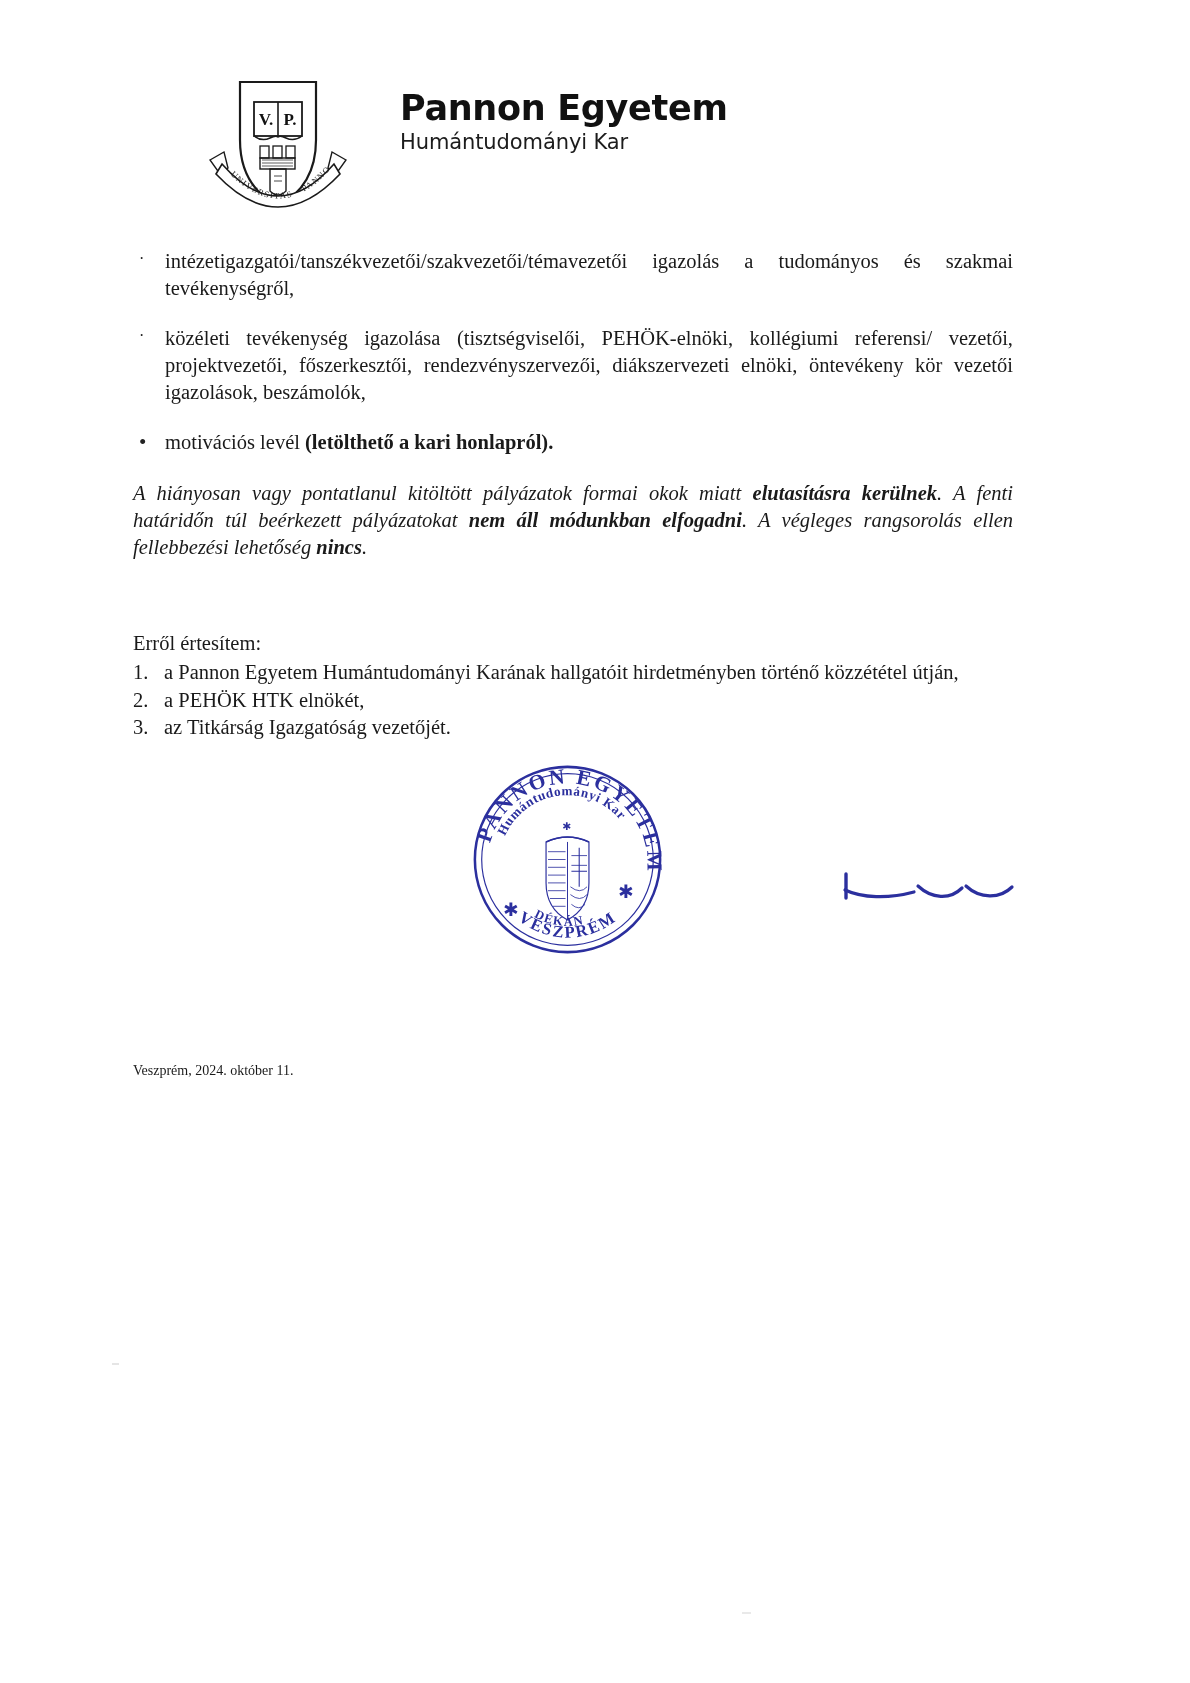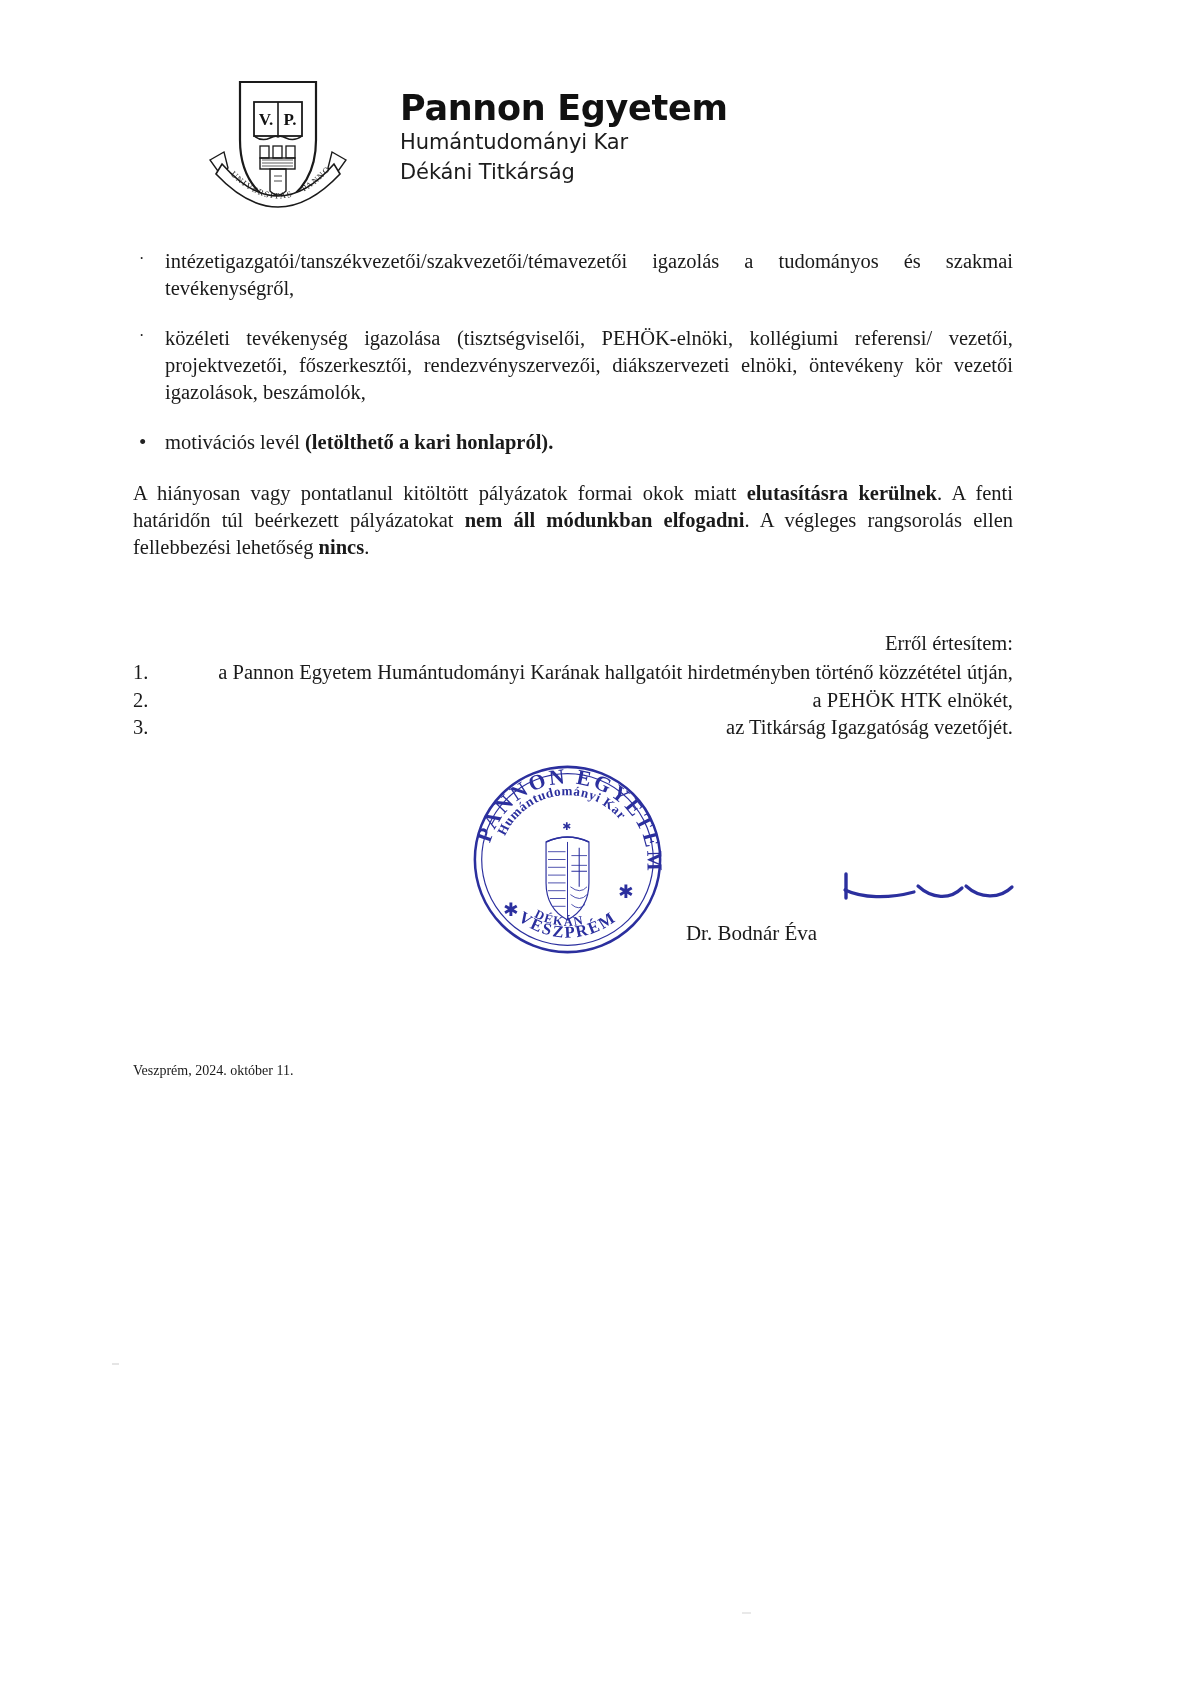--- a/index.html
+++ b/index.html
@@ -86,29 +86,29 @@
   }
   .bullet-item.big-dot .dot {
     font-size: 21px;
     top: -3px;
   }
   .para {
     font-size: 20.5px;
     line-height: 1.32;
     text-align: justify;
     margin: 22px 0 0 0;
+    font-style: italic;
   }
   b, strong { font-weight: 700; }
 
   .notify-block {
     position: absolute;
     left: 133px;
     top: 630px;
     width: 880px;
-    text-align: right;
   }
   .notify-head {
     font-size: 20.5px;
     line-height: 1.34;
     margin-bottom: 2px;
   }
   .numbered {
     list-style: none;
     margin: 0;
     padding: 0;
@@ -196,21 +196,20 @@
       <path d="M24 96 Q80 160 136 96 L142 106 Q80 172 18 106 Z" fill="#ffffff" stroke="#1a1a1a" stroke-width="1.6"></path>
       <path id="bannerpath" d="M27 101 Q80 160 133 101" fill="none"></path>
       <text font-family="'Liberation Serif',serif" font-size="8.5" letter-spacing="1.4" fill="#1a1a1a">
         <textPath href="#bannerpath" startOffset="6%">UNIVERSITAS · PANNONICA ·</textPath>
       </text>
     </svg>
 
     <div class="org-block">
       <div class="org-title">Pannon Egyetem</div>
       <div class="org-sub">Humántudományi Kar</div>
-      <div class="org-sub">Dékáni Titkárság</div>
     </div>
   </div>
 
   <div class="body-area">
 
     <ul class="bullet-list">
       <li class="bullet-item">
         <span class="dot">·</span>
         <span>intézetigazgatói/tanszékvezetői/szakvezetői/témavezetői igazolás a tudományos és szakmai tevékenységről,</span>
       </li>
@@ -287,20 +286,19 @@
   </svg>
 
   <svg class="signature-svg" viewBox="0 0 175 42">
     <path d="M6 6 L6 30" stroke="#2b2f9e" stroke-width="3.4" stroke-linecap="round" fill="none"></path>
     <path d="M5 22 C 22 30, 48 31, 74 24" stroke="#2b2f9e" stroke-width="3.2" stroke-linecap="round" fill="none"></path>
     <path d="M78 18 C 92 31, 110 32, 122 20" stroke="#2b2f9e" stroke-width="3.2" stroke-linecap="round" fill="none"></path>
     <path d="M126 18 C 140 31, 160 31, 172 19" stroke="#2b2f9e" stroke-width="3.2" stroke-linecap="round" fill="none"></path>
   </svg>
 
   <div class="sig-block">
-    <div>Dr. Bodnár Éva</div>
   </div>
 
   <div class="date-line">Veszprém, 2024. október 11.</div>
 
   <div class="artifact" style="left:112px; top:1363px; width:7px; height:2px; opacity:.55;"></div>
   <div class="artifact" style="left:742px; top:1612px; width:9px; height:2px; opacity:.45;"></div>
 </div>
 
 </body></html>

